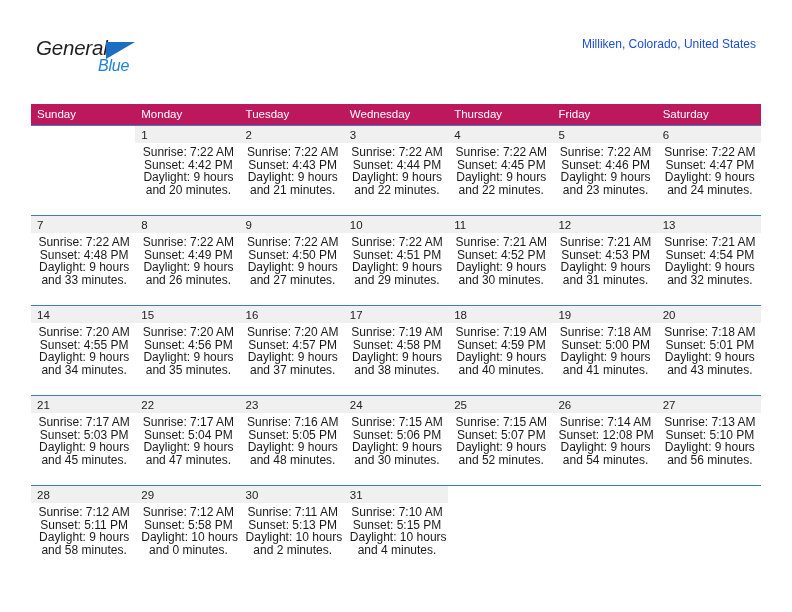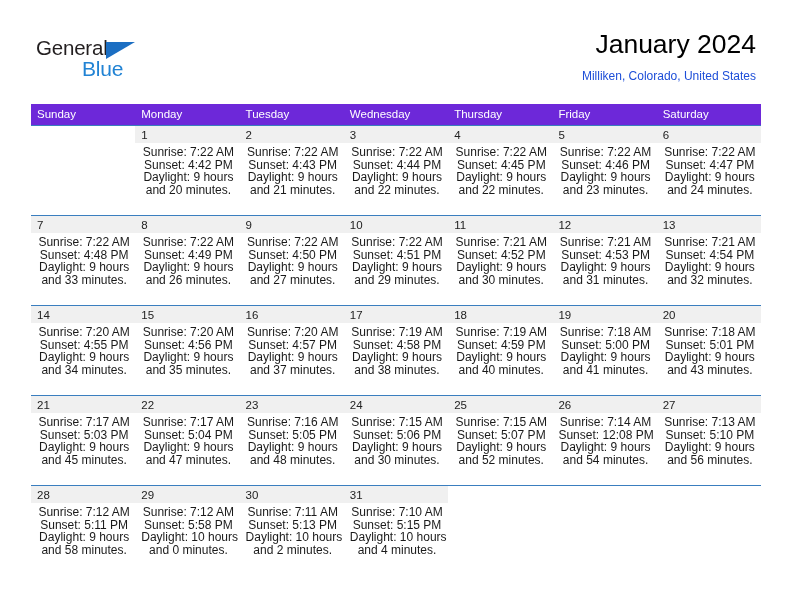--- a/index.html
+++ b/index.html
@@ -28,20 +28,21 @@
     top: 0;
     width: 792px;
     height: 100px;
   }
   .logo {
     position: absolute;
     left: 36px;
     top: 36px;
     width: 120px;
     height: 48px;
+    font-style: italic;
   }
   .logo-general {
     position: absolute;
     left: 0;
     top: 0;
     font-size: 20.5px;
     letter-spacing: -0.2px;
     color: #231f20;
     font-family: "Liberation Sans", sans-serif;
     white-space: nowrap;
@@ -51,23 +52,23 @@
     left: 70px;
     top: 6px;
     width: 0;
     height: 0;
     border-left: 29px solid #1b6ec2;
     border-bottom: 17px solid transparent;
     border-top: 0 solid transparent;
   }
   .logo-blue {
     position: absolute;
-    left: 46px;
+    left: 62px;
     top: 21px;
-    font-size: 21px;
+    font-size: 16px;
     color: #2183d4;
     letter-spacing: -0.2px;
     white-space: nowrap;
   }
 
   .title-block {
     position: absolute;
     right: 36px;
     top: 28px;
     text-align: right;
@@ -89,21 +90,21 @@
   
   .calendar {
     position: absolute;
     left: 31px;
     top: 104px;
     width: 730px;
     border-collapse: collapse;
     table-layout: fixed;
   }
   .calendar th {
-    background: #6d28d9;
+    background: #be185d;
     color: #ffffff;
     font-size: 11.5px;
     font-weight: normal;
     text-align: left;
     padding: 4px 0 5px 6px;
     height: 12px;
     border: none;
   }
   .calendar td {
     vertical-align: top;
@@ -151,21 +152,20 @@
 
   <div class="header">
 
     <div class="logo">
       <span class="logo-general">General</span>
       <span class="logo-triangle"></span>
       <span class="logo-blue">Blue</span>
     </div>
 
     <div class="title-block">
-      <div class="cal-title">January 2024</div>
       <div class="cal-subtitle">Milliken, Colorado, United States</div>
     </div>
 
   </div>
 
   <table class="calendar">
     <thead>
       <tr>
         <th>Sunday</th>
         <th>Monday</th>

